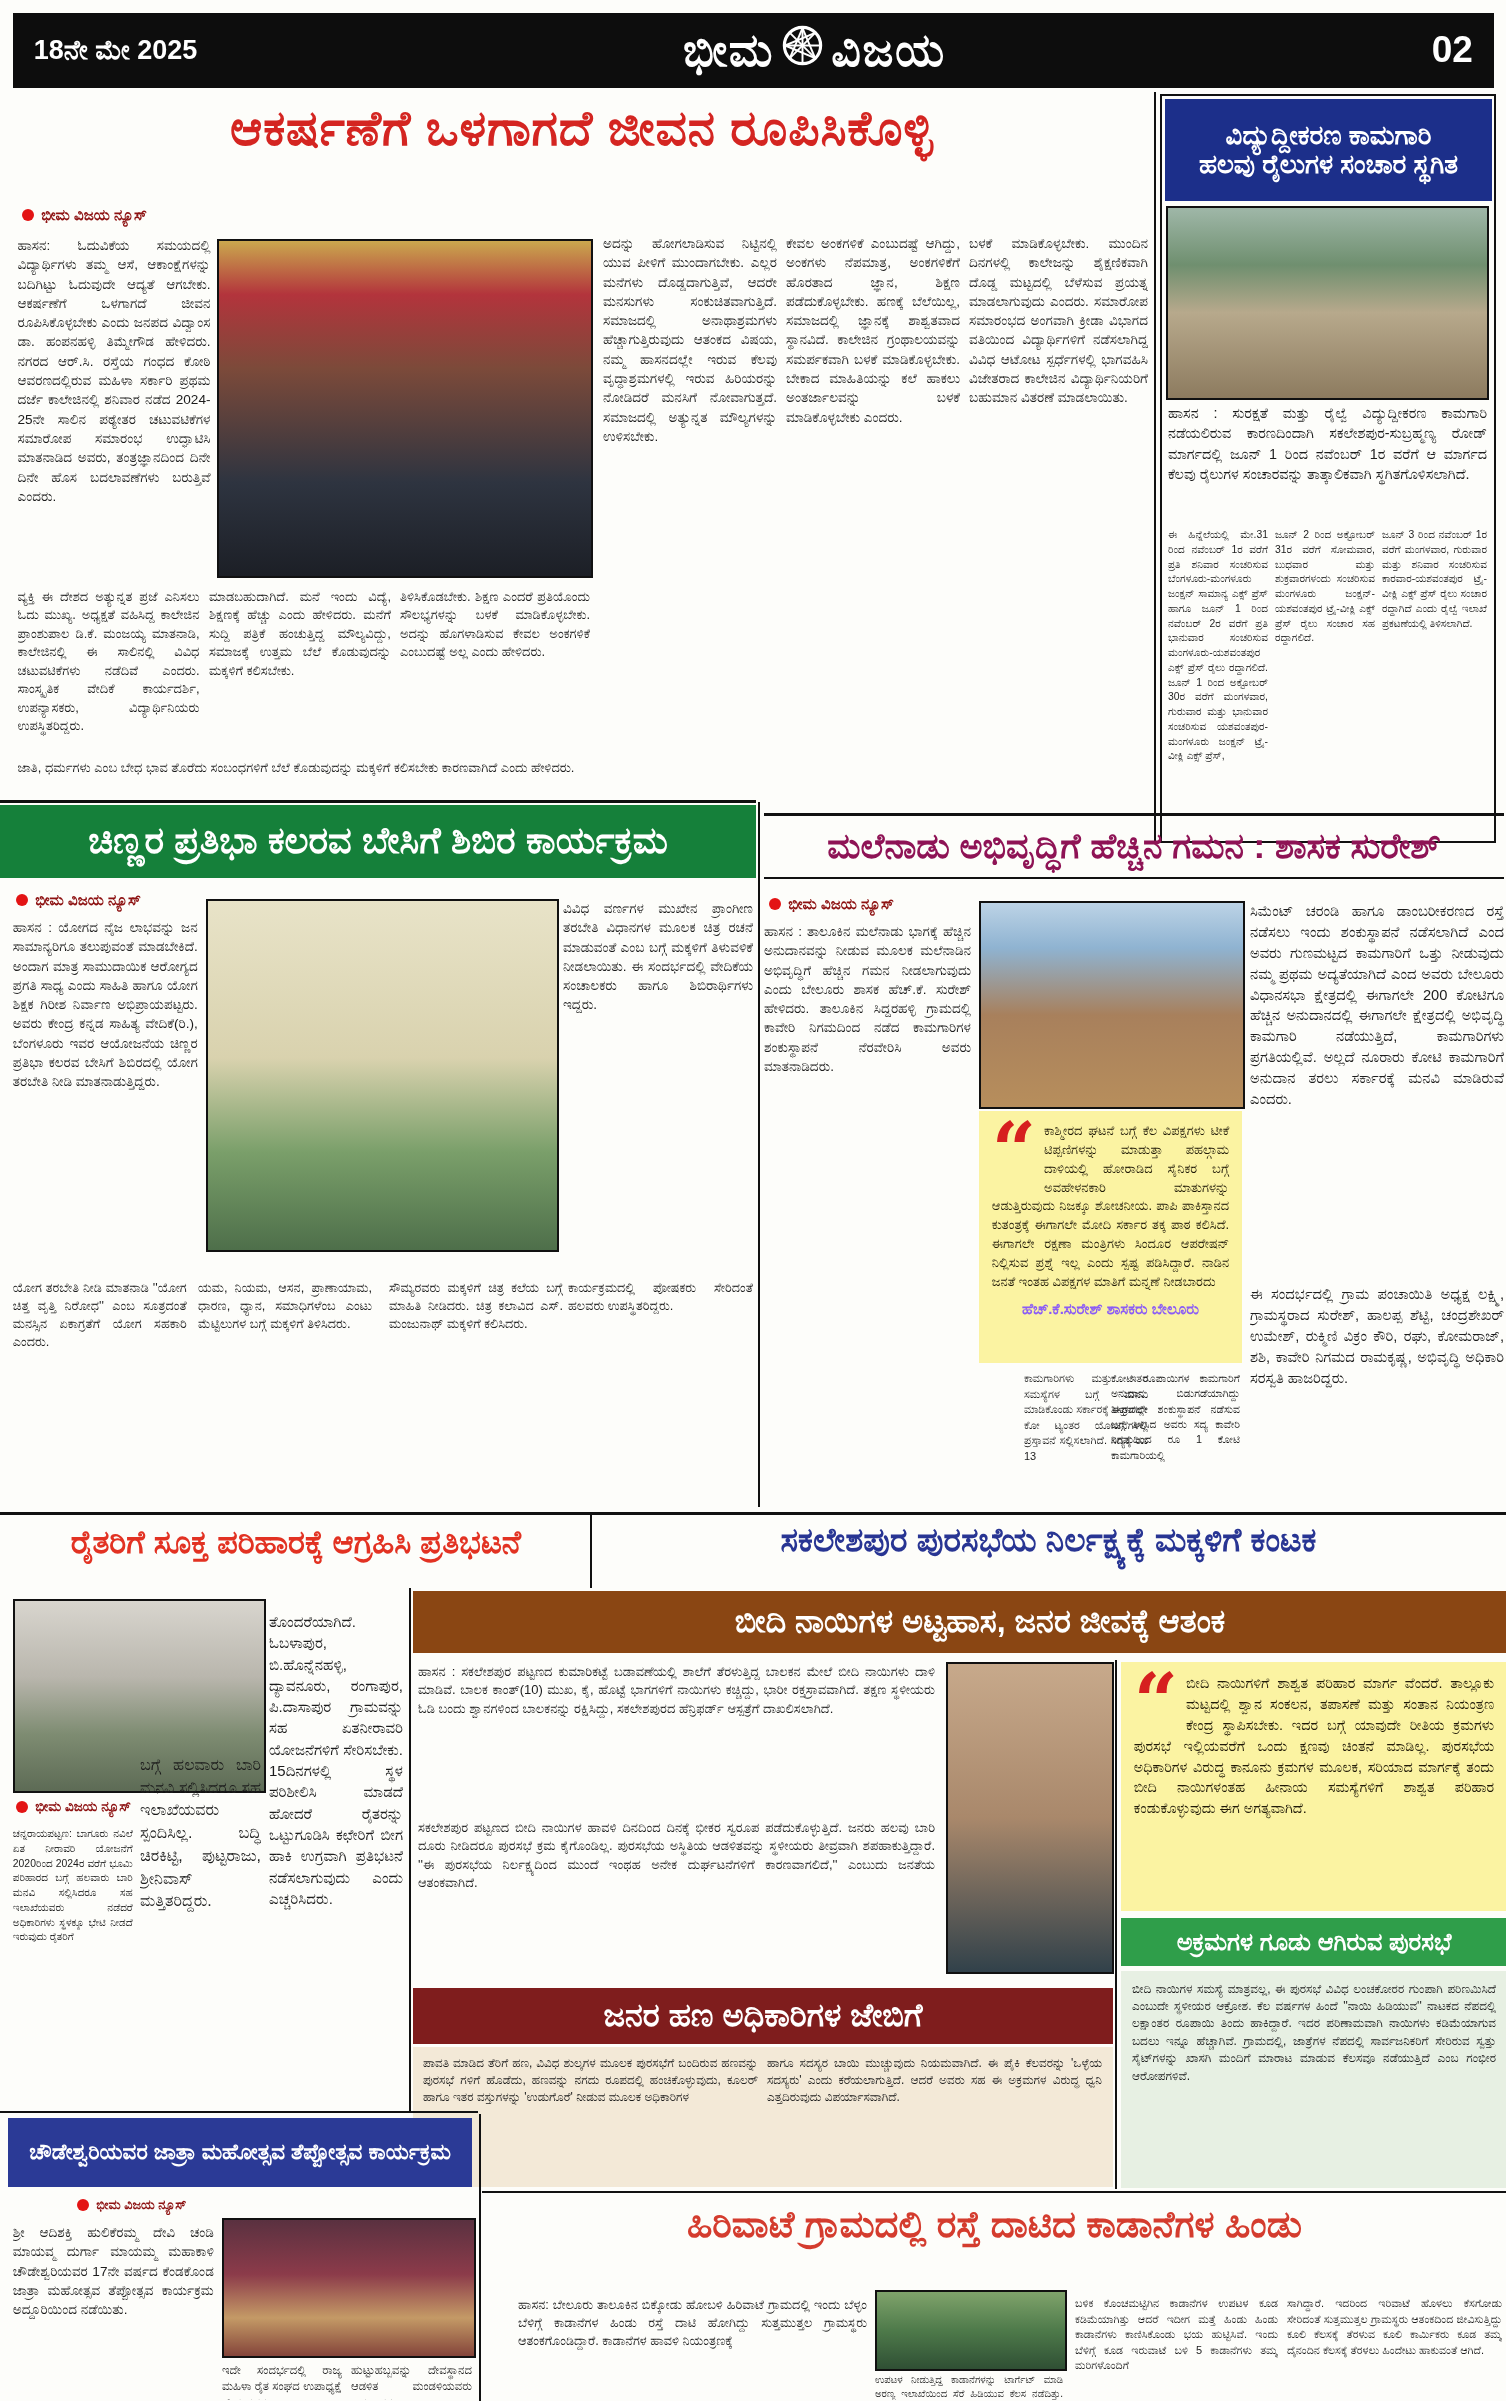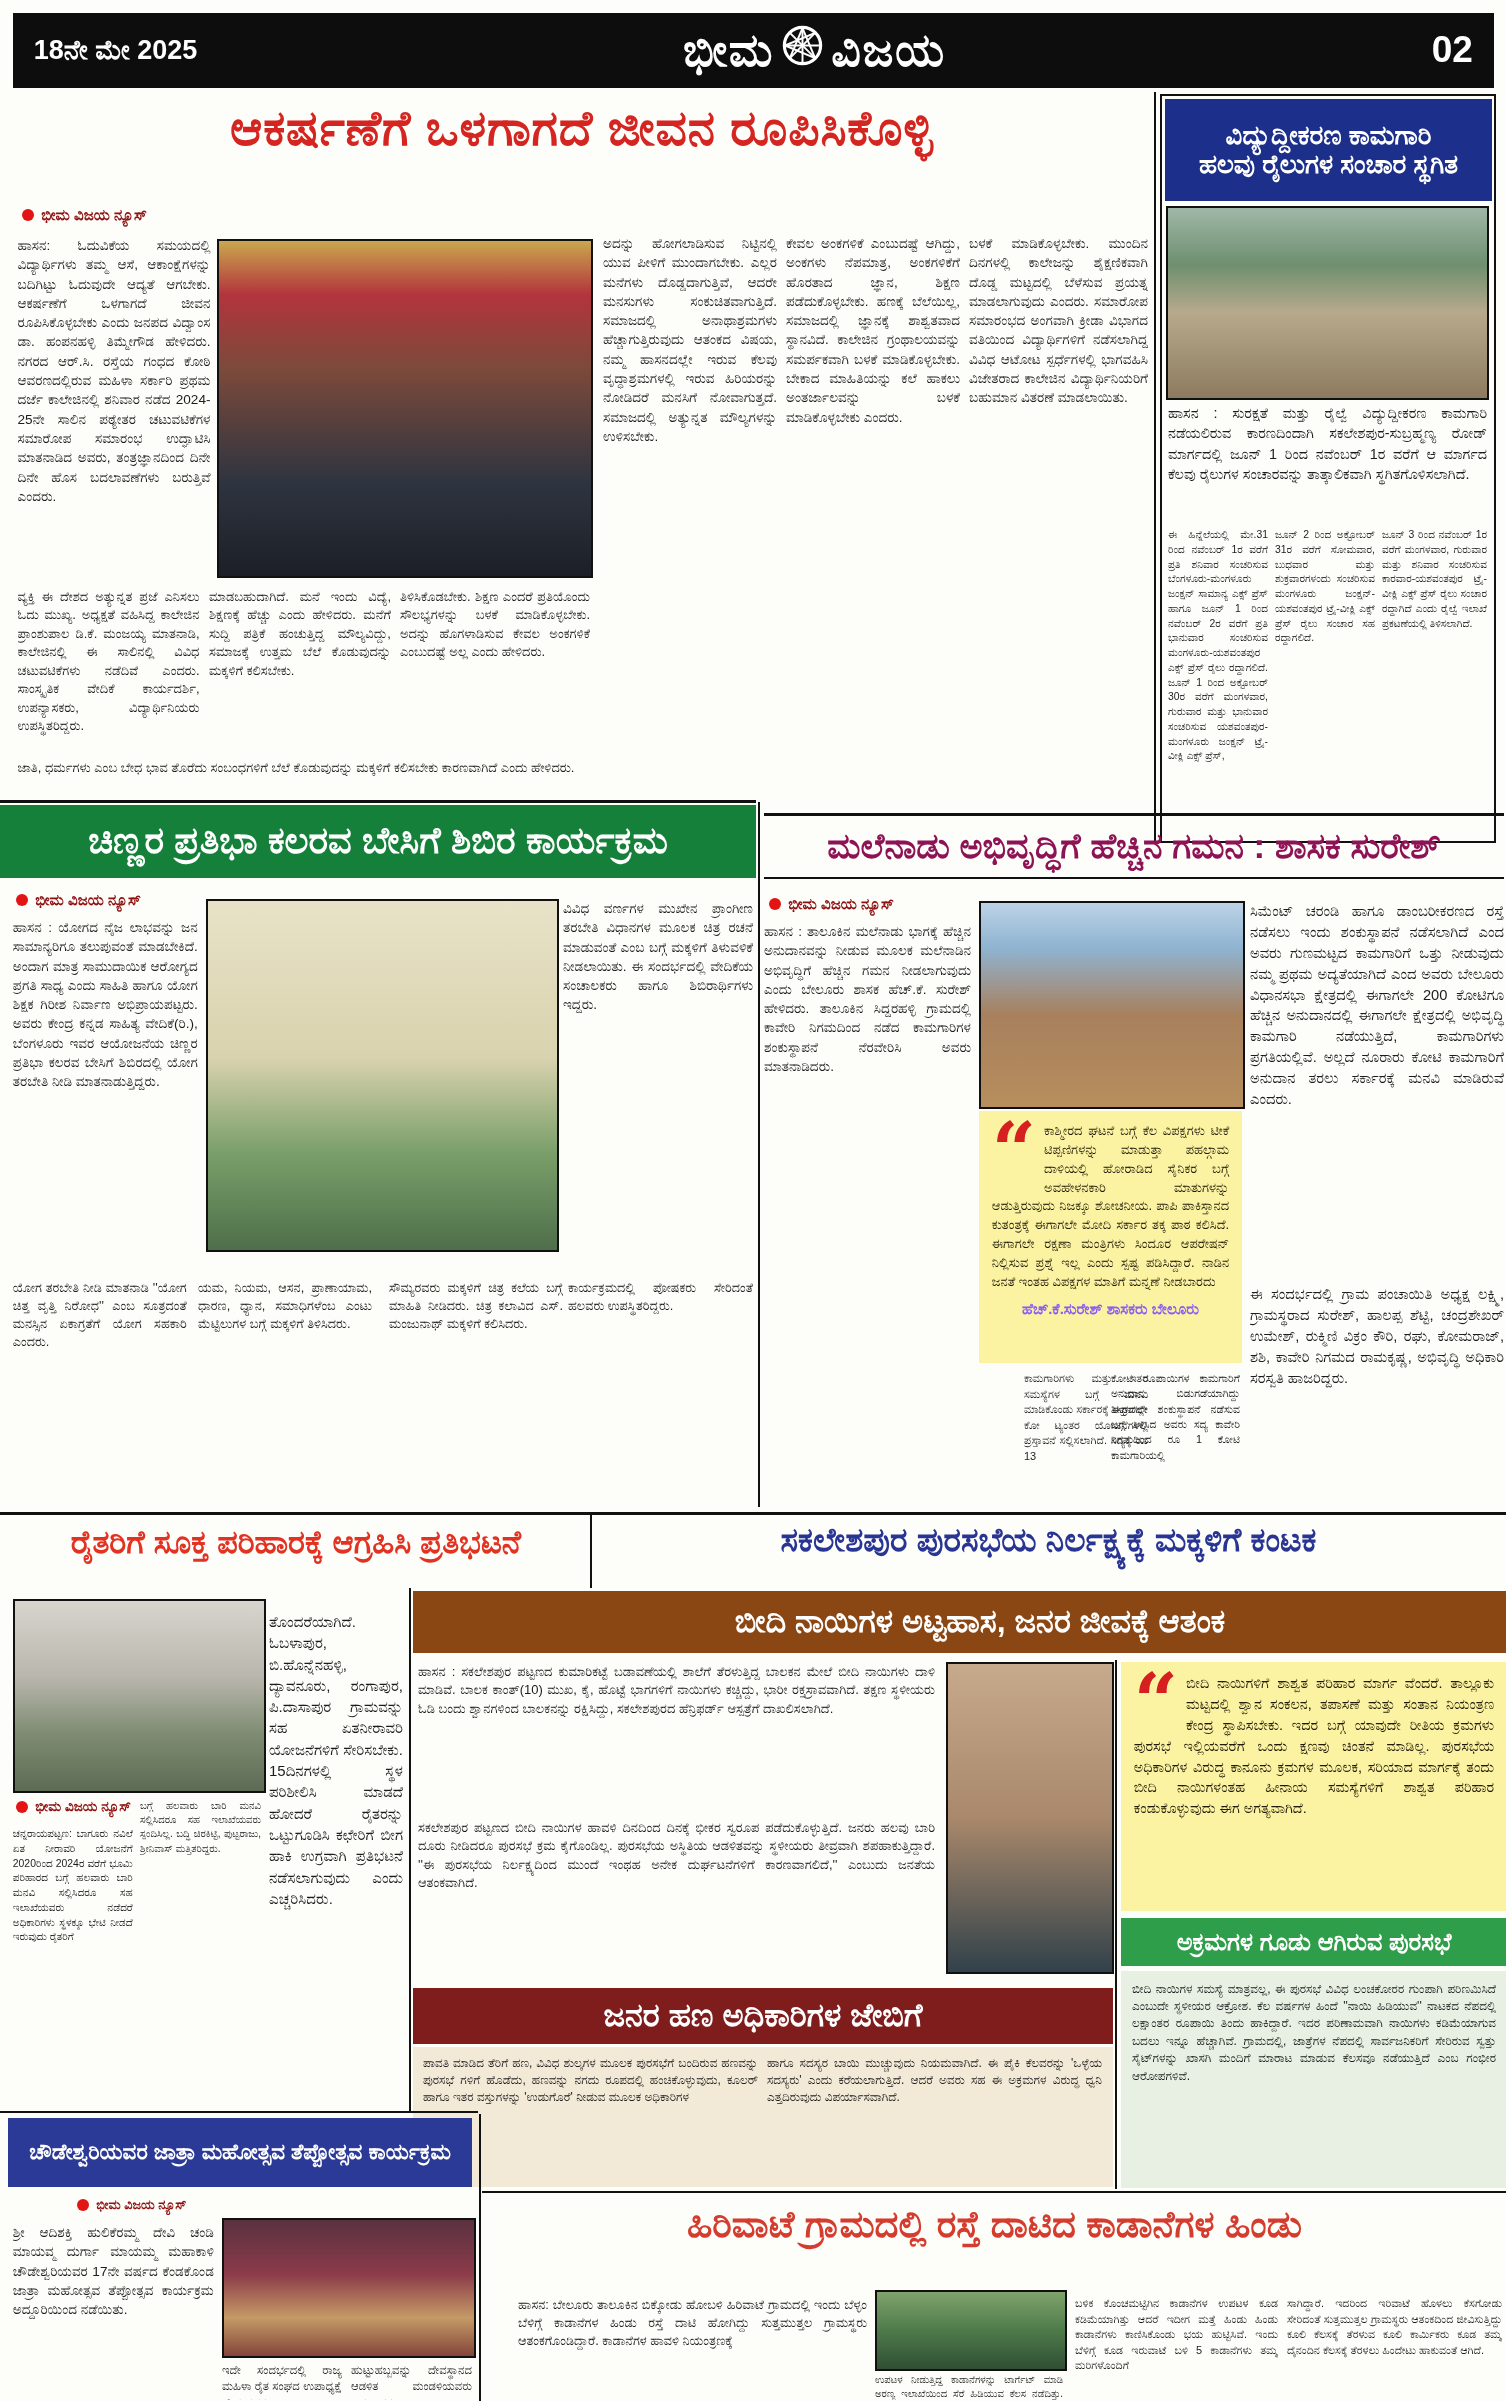--- a/index.html
+++ b/index.html
@@ -129,21 +129,21 @@
 
   <div class="rule-h" style="left:0;top:1512px;width:1507px;"></div>
   <div class="headline" style="left:6.4px;top:1524px;width:579px;font-size:32px;color:#e23222;">ರೈತರಿಗೆ ಸೂಕ್ತ ಪರಿಹಾರಕ್ಕೆ ಆಗ್ರಹಿಸಿ ಪ್ರತಿಭಟನೆ</div>
   <div class="rule-v" style="left:590px;top:1515px;height:73px;"></div>
   <div class="ph ph-farmers" style="left:12.8px;top:1599px;width:249px;height:190px;"></div>
   <div class="byline" style="left:16px;top:1799px;font-size:13.6px;">
     <span class="dot"></span>
     <span>ಭೀಮ ವಿಜಯ ನ್ಯೂಸ್</span>
   </div>
   <div class="col" style="left:12.8px;top:1827px;width:120px;height:277px;font-size:10.4px;">ಚನ್ನರಾಯಪಟ್ಟಣ: ಬಾಗೂರು ನವಿಲೆ ಏತ ನೀರಾವರಿ ಯೋಜನೆಗೆ 2020ರಿಂದ 2024ರ ವರೆಗೆ ಭೂಮಿ ಪರಿಹಾರದ ಬಗ್ಗೆ ಹಲವಾರು ಬಾರಿ ಮನವಿ ಸಲ್ಲಿಸಿದರೂ ಸಹ ಇಲಾಖೆಯವರು ನಡೆದರೆ ಅಧಿಕಾರಿಗಳು ಸ್ಥಳಕ್ಕೂ ಭೇಟಿ ನೀಡದೆ ಇರುವುದು ರೈತರಿಗೆ</div>
-  <div class="col" style="left:140px;top:1799px;width:121px;height:277px;font-size:10px;">ಬಗ್ಗೆ ಹಲವಾರು ಬಾರಿ ಮನವಿ ಸಲ್ಲಿಸಿದರೂ ಸಹ ಇಲಾಖೆಯವರು ಸ್ಪಂದಿಸಿಲ್ಲ. ಬದ್ಧಿ ಚಿರಕಿಟ್ಟಿ, ಪುಟ್ಟರಾಜು, ಶ್ರೀನಿವಾಸ್ ಮತ್ತಿತರಿದ್ದರು.</div>
+  <div class="col" style="left:140px;top:1754px;width:121px;height:277px;font-size:16px;">ಬಗ್ಗೆ ಹಲವಾರು ಬಾರಿ ಮನವಿ ಸಲ್ಲಿಸಿದರೂ ಸಹ ಇಲಾಖೆಯವರು ಸ್ಪಂದಿಸಿಲ್ಲ. ಬದ್ಧಿ ಚಿರಕಿಟ್ಟಿ, ಪುಟ್ಟರಾಜು, ಶ್ರೀನಿವಾಸ್ ಮತ್ತಿತರಿದ್ದರು.</div>
   <div class="col" style="left:269px;top:1603px;width:134px;height:502px;font-size:15px;margin-top:8px;">ತೊಂದರೆಯಾಗಿದೆ. ಓಬಳಾಪುರ, ಬಿ.ಹೊನ್ನೆನಹಳ್ಳಿ, ದ್ಯಾವನೂರು, ರಂಗಾಪುರ, ಪಿ.ದಾಸಾಪುರ ಗ್ರಾಮವನ್ನು ಸಹ ಏತನೀರಾವರಿ ಯೋಜನೆಗಳಿಗೆ ಸೇರಿಸಬೇಕು. 15ದಿನಗಳಲ್ಲಿ ಸ್ಥಳ ಪರಿಶೀಲಿಸಿ ಮಾಡದೆ ಹೋದರೆ ರೈತರನ್ನು ಒಟ್ಟುಗೂಡಿಸಿ ಕಛೇರಿಗೆ ಬೀಗ ಹಾಕಿ ಉಗ್ರವಾಗಿ ಪ್ರತಿಭಟನೆ ನಡೆಸಲಾಗುವುದು ಎಂದು ಎಚ್ಚರಿಸಿದರು.</div>
   <div class="rule-v" style="left:409px;top:1588px;height:525px;"></div>
 
   <div class="headline" style="left:596px;top:1521px;width:905px;font-size:33px;color:#283593;">ಸಕಲೇಶಪುರ ಪುರಸಭೆಯ ನಿರ್ಲಕ್ಷ್ಯಕ್ಕೆ ಮಕ್ಕಳಿಗೆ ಕಂಟಕ</div>
   <div class="banner" style="left:413px;top:1591px;width:1094px;height:62px;background:#8a4613;font-size:32px;padding-left:20px;">ಬೀದಿ ನಾಯಿಗಳ ಅಟ್ಟಹಾಸ, ಜನರ ಜೀವಕ್ಕೆ ಆತಂಕ</div>
   <div class="col" style="left:418px;top:1663px;width:517px;height:151px;font-size:13px;">ಹಾಸನ : ಸಕಲೇಶಪುರ ಪಟ್ಟಣದ ಕುಮಾರಿಕಟ್ಟೆ ಬಡಾವಣೆಯಲ್ಲಿ ಶಾಲೆಗೆ ತೆರಳುತ್ತಿದ್ದ ಬಾಲಕನ ಮೇಲೆ ಬೀದಿ ನಾಯಿಗಳು ದಾಳಿ ಮಾಡಿವೆ. ಬಾಲಕ ಕಾಂತ್(10) ಮುಖ, ಕೈ, ಹೊಟ್ಟೆ ಭಾಗಗಳಿಗೆ ನಾಯಿಗಳು ಕಚ್ಚಿದ್ದು, ಭಾರೀ ರಕ್ತಸ್ರಾವವಾಗಿದೆ. ತಕ್ಷಣ ಸ್ಥಳೀಯರು ಓಡಿ ಬಂದು ಶ್ವಾನಗಳಿಂದ ಬಾಲಕನನ್ನು ರಕ್ಷಿಸಿದ್ದು, ಸಕಲೇಶಪುರದ ಹೆನ್ರಿಫರ್ಡ್ ಆಸ್ಪತ್ರೆಗೆ ದಾಖಲಿಸಲಾಗಿದೆ.</div>
   <div class="col" style="left:418px;top:1819px;width:517px;height:159px;font-size:13px;">ಸಕಲೇಶಪುರ ಪಟ್ಟಣದ ಬೀದಿ ನಾಯಿಗಳ ಹಾವಳಿ ದಿನದಿಂದ ದಿನಕ್ಕೆ ಭೀಕರ ಸ್ವರೂಪ ಪಡೆದುಕೊಳ್ಳುತ್ತಿದೆ. ಜನರು ಹಲವು ಬಾರಿ ದೂರು ನೀಡಿದರೂ ಪುರಸಭೆ ಕ್ರಮ ಕೈಗೊಂಡಿಲ್ಲ. ಪುರಸಭೆಯ ಅಸ್ಥಿತಿಯ ಆಡಳಿತವನ್ನು ಸ್ಥಳೀಯರು ತೀವ್ರವಾಗಿ ಶಪಹಾಕುತ್ತಿದ್ದಾರೆ. ''ಈ ಪುರಸಭೆಯ ನಿರ್ಲಕ್ಷ್ಯದಿಂದ ಮುಂದೆ ಇಂಥಹ ಅನೇಕ ದುರ್ಘಟನೆಗಳಿಗೆ ಕಾರಣವಾಗಲಿದೆ,'' ಎಂಬುದು ಜನತೆಯ ಆತಂಕವಾಗಿದೆ.</div>
   <div class="ph ph-boy" style="left:946px;top:1662px;width:164px;height:308px;"></div>
   <div class="rule-v" style="left:1115px;top:1660px;height:529px;"></div>
   <div class="quote-box" style="left:1121px;top:1662px;width:386px;height:249px;font-size:14.4px;">

